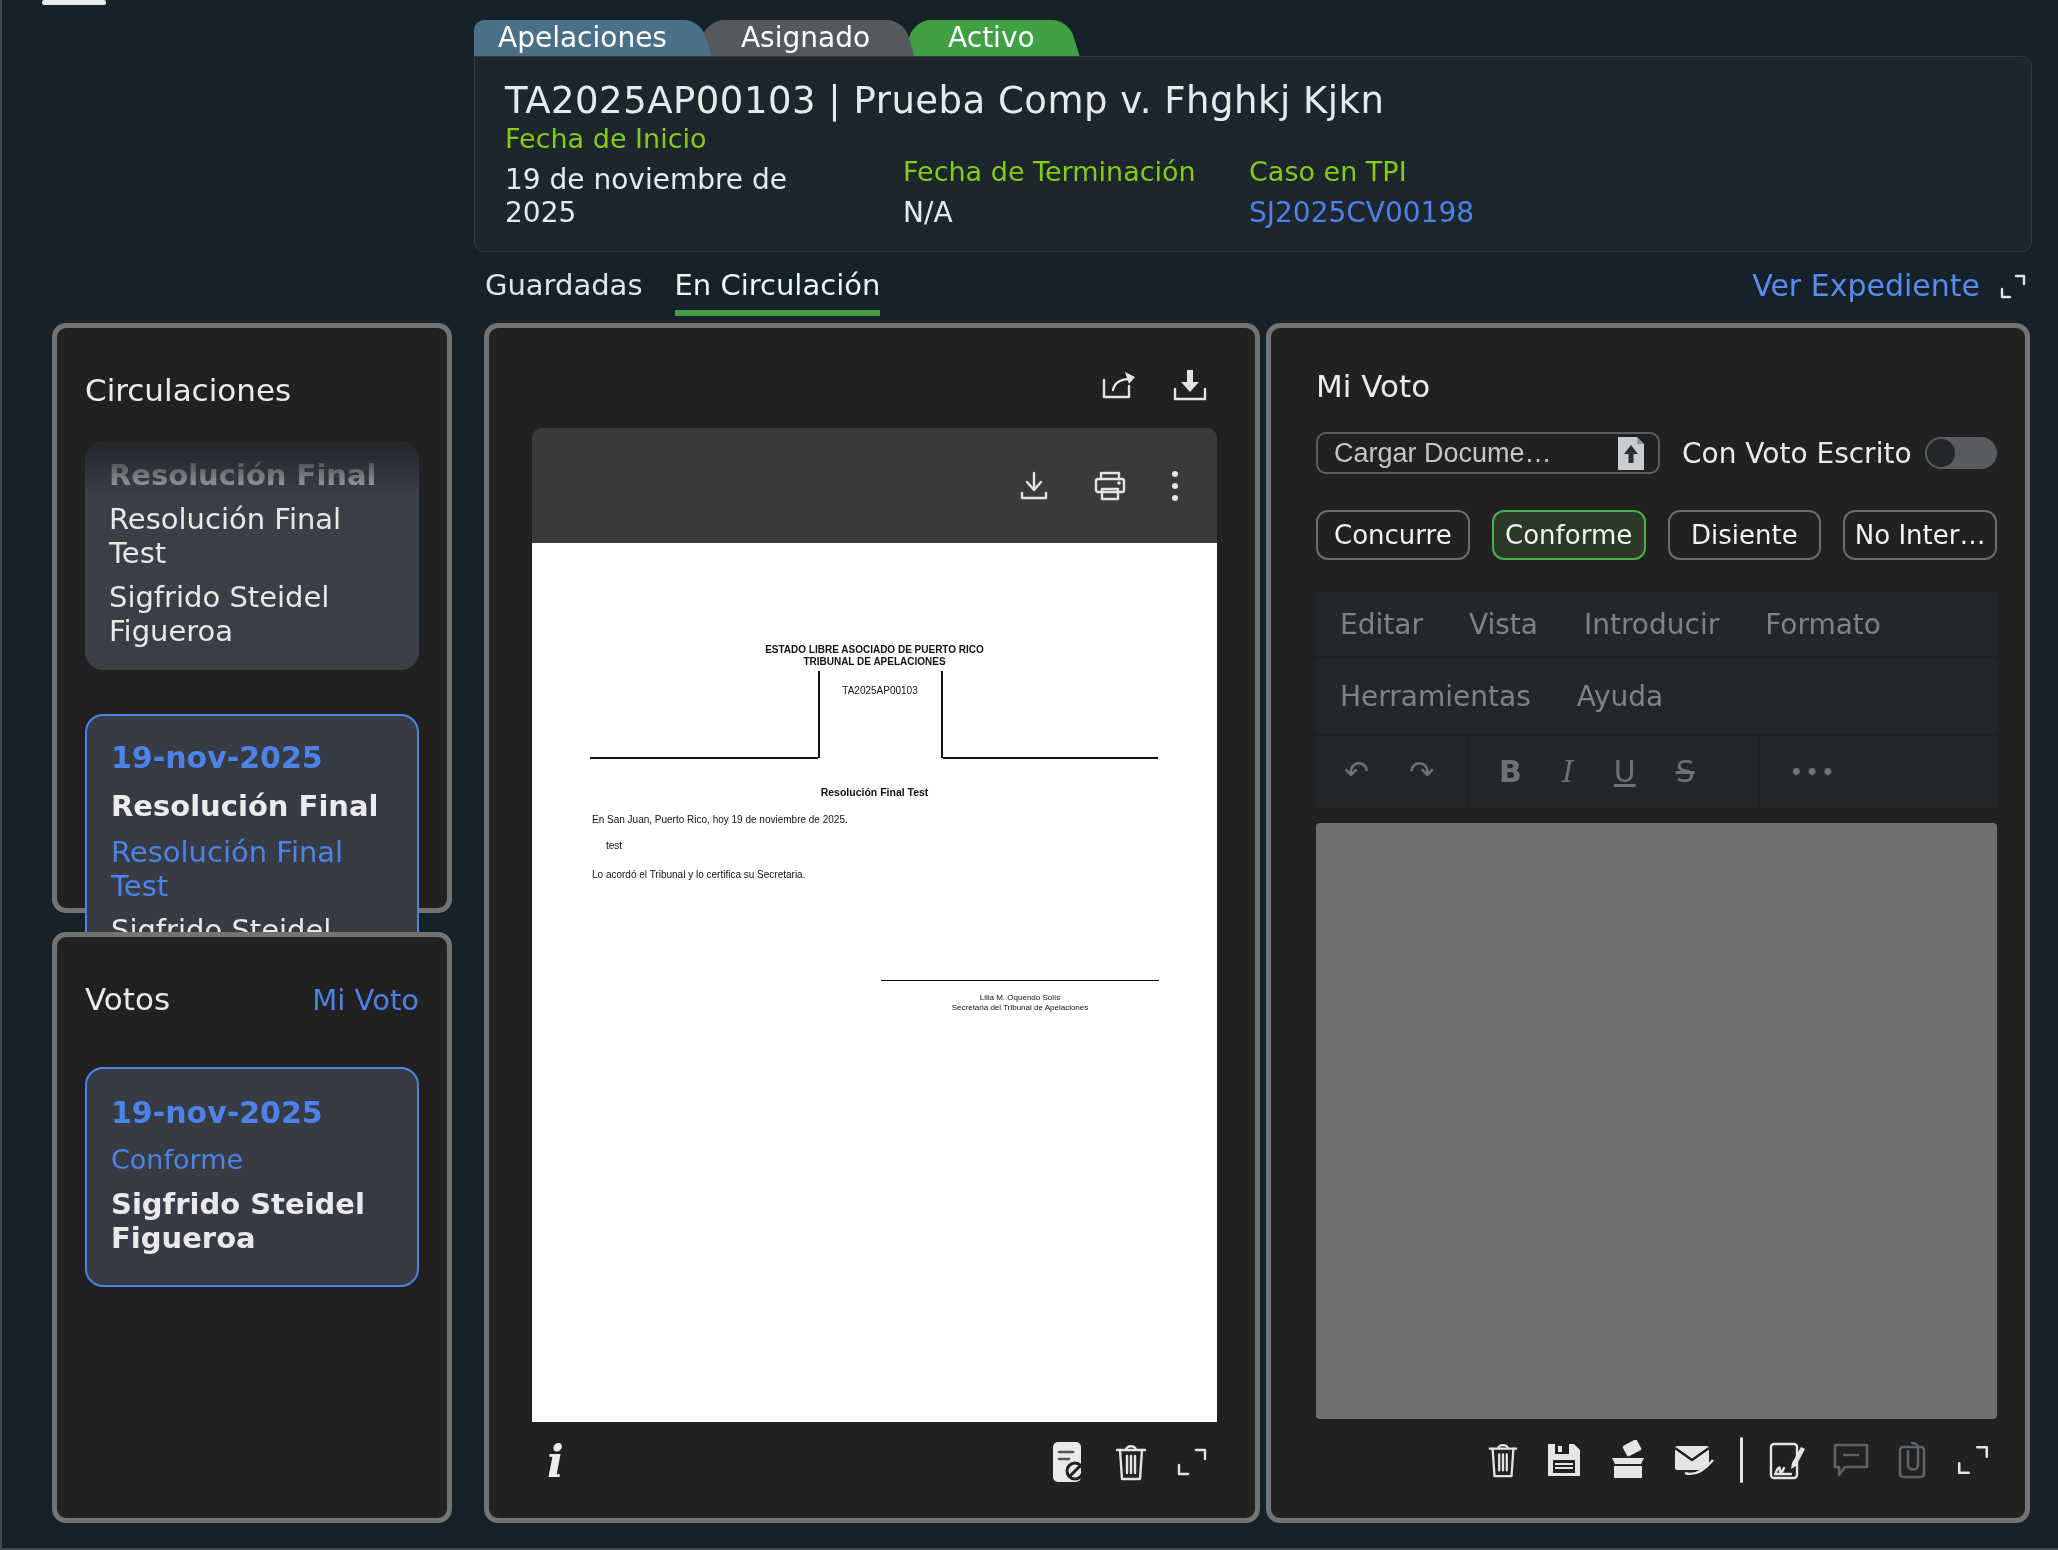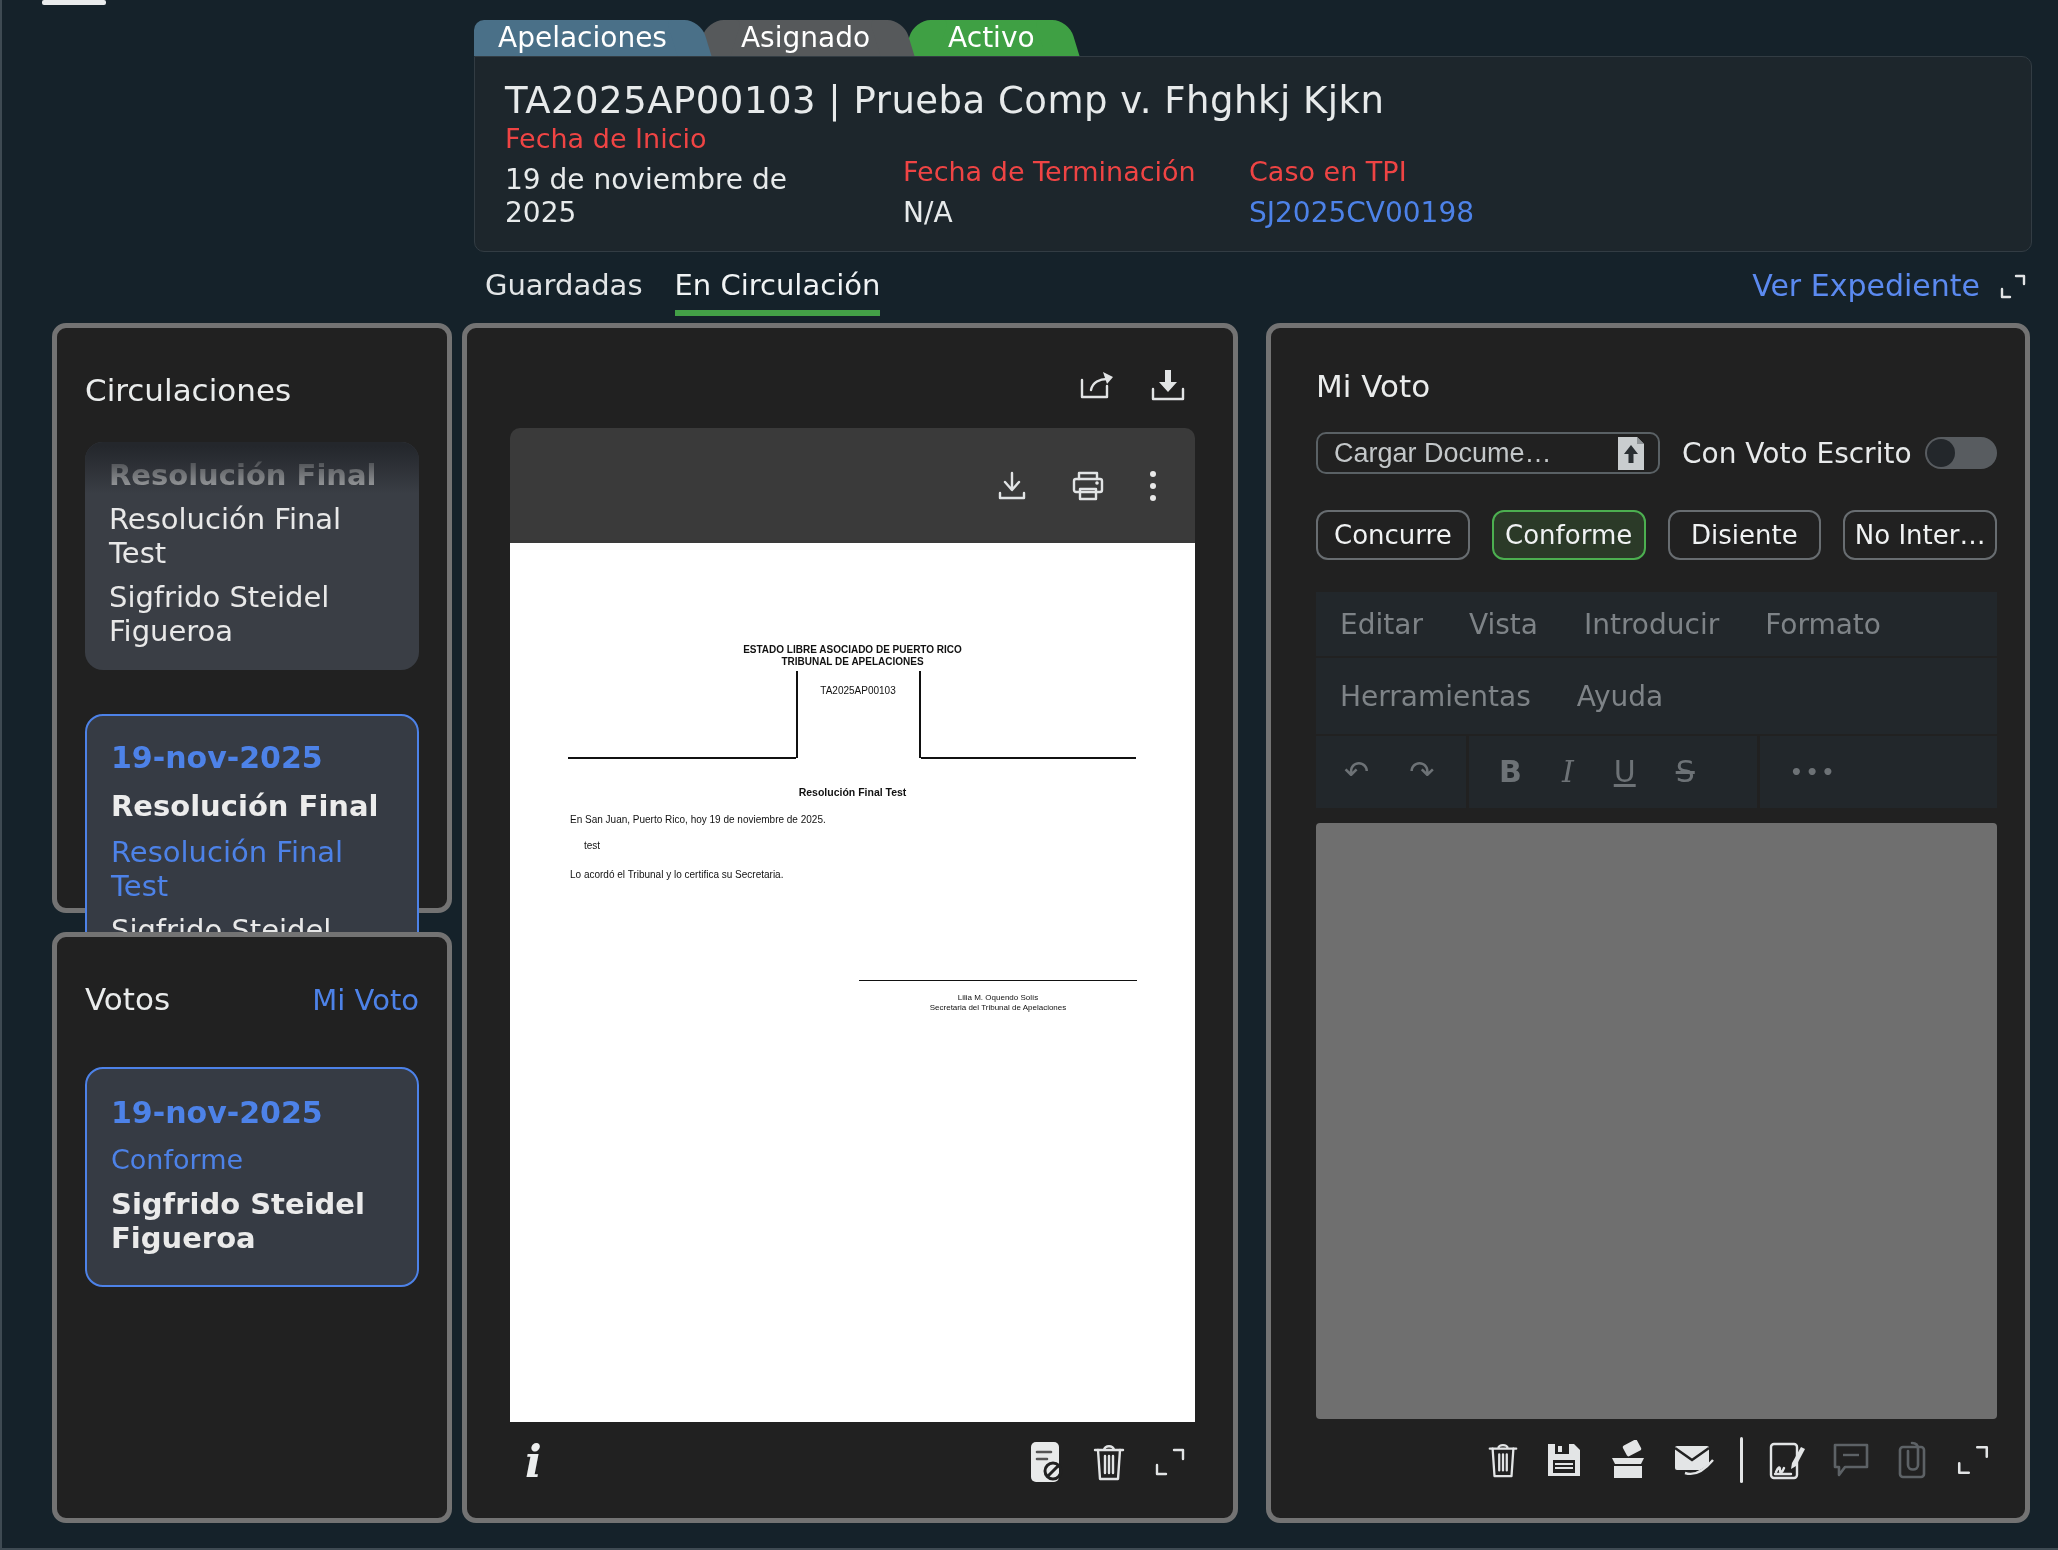--- a/index.html
+++ b/index.html
@@ -24,21 +24,21 @@
   .tab-apelaciones::before { display:none; }
   .tab-asignado { background-color:#56595b; z-index:2; margin-left:26px; }
   .tab-activo { background-color:#3fa044; z-index:1; margin-left:30px; }
 
   
   .header-card { position:absolute; left:472px; top:56px; width:1558px; height:196px;
                  background:#1d262c; border:1px solid #323c43; border-radius:0 10px 10px 10px; padding:22px 30px 24px; }
   .case-title { font-size:37px; color:#e7eaeb; letter-spacing:0.5px; }
   .header-fields { position:absolute; left:30px; right:34px; bottom:22px; display:flex; align-items:flex-end; }
   .hfield { margin-right:46px; }
-  .hfield .flabel { font-size:27px; color:#ef4444; }
+  .hfield .flabel { font-size:27px; color:#84cc16; }
   .hfield .fvalue { font-size:28px; color:#e7eaeb; margin-top:9px; }
   .hfield .fvalue.link { color:#4d82e8; cursor:pointer; }
   .hfield-1 { width:352px; }
   .hfield-2 { width:300px; }
   .panel-block { margin-left:auto; text-align:right; }
   .panel-name { font-size:31px; color:#e7eaeb; }
   .panel-number { font-size:27px; color:#dfe3e5; margin-top:8px; }
 
   
   .subtab-row { position:absolute; left:483px; top:268px; right:30px; height:48px; display:flex; align-items:flex-start; }
@@ -65,21 +65,21 @@
 
   
   .votos-panel { left:50px; top:932px; width:400px; height:591px; padding:44px 28px; }
   .votos-head { display:flex; align-items:baseline; }
   .mivoto-link { margin-left:auto; font-size:29px; color:#4d82e8; cursor:pointer; }
   .voto-card { margin-top:50px; background:#363b44; border:2px solid #4d82e8; border-radius:18px; padding:26px 24px 30px; }
   .vc-vote { font-size:27px; color:#4d82e8; margin-top:14px; }
   .vc-name { font-size:29px; font-weight:bold; color:#eaeaea; line-height:34px; margin-top:12px; }
 
   
-  .doc-panel { left:460px; top:323px; width:776px; height:1200px; }
+  .doc-panel { left:482px; top:323px; width:776px; height:1200px; }
   .doc-top-icons { position:absolute; top:38px; right:46px; display:flex; gap:32px; }
   .icon-btn { cursor:pointer; display:inline-flex; align-items:center; justify-content:center; background:none; border:none; }
   .pdf-viewer { position:absolute; left:43px; top:100px; width:685px; height:994px; }
   .pdf-bar { position:absolute; left:0; top:0; width:685px; height:115px; background:#3a3a3a; border-radius:10px 10px 0 0;
              display:flex; align-items:center; justify-content:flex-end; gap:40px; padding-right:36px; }
   .doc-page { position:absolute; left:0; top:115px; width:685px; height:879px; background:#ffffff;
               font-family:"Liberation Sans", sans-serif; color:#111; }
   .d-estado { position:absolute; top:101px; left:0; right:0; text-align:center; font-weight:bold; font-size:10px; line-height:12px; }
   .d-parties { position:absolute; left:58px; top:145px; width:228px; text-align:center; font-size:10px; line-height:11px; }
   .d-role { font-size:8px; color:#222; margin-top:1px; }

